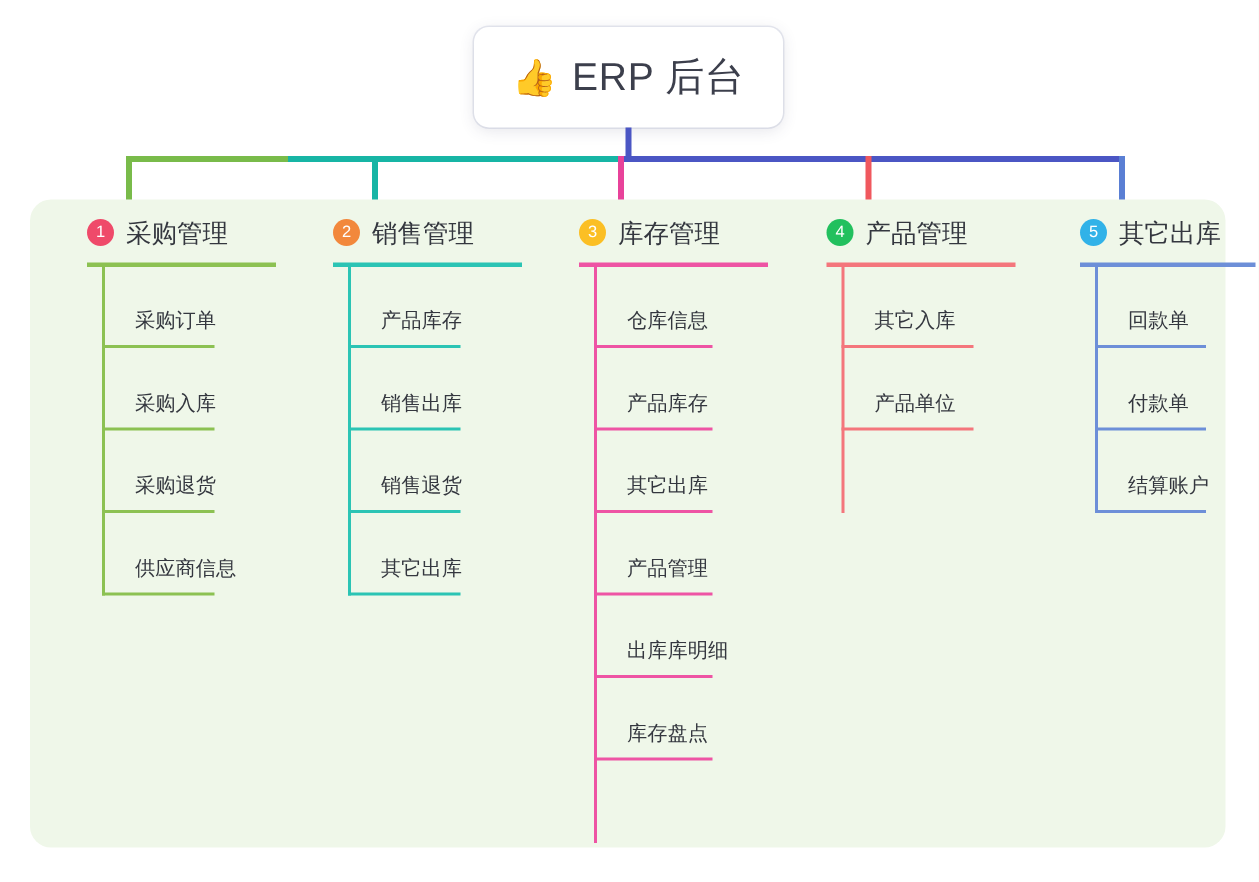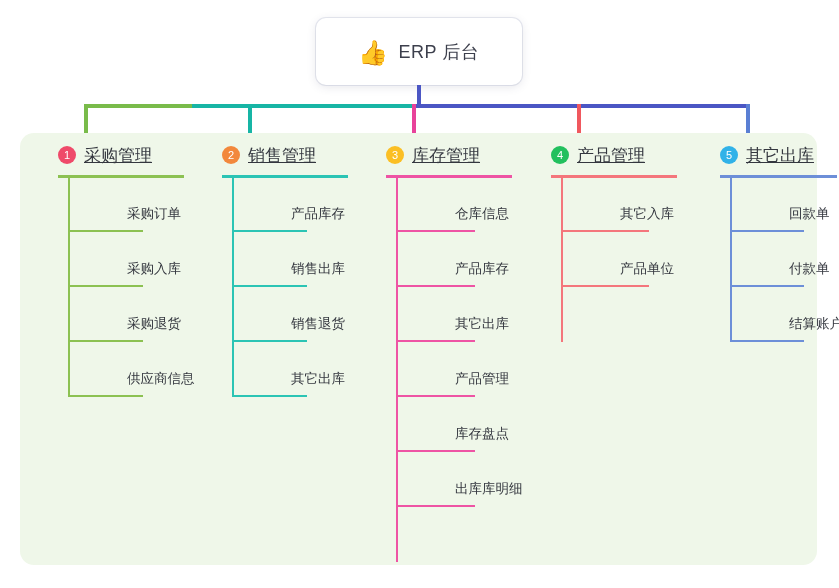--- a/index.html
+++ b/index.html
@@ -31,21 +31,21 @@
     gap: 10px;
     box-sizing: border-box;
   }
   .title-emoji {
     font-size: 24px;
     line-height: 1;
     position: relative;
     top: 1px;
   }
   .title-text {
-    font-size: 18px;
+    font-size: 26px;
     color: #3c3f4c;
     letter-spacing: 0.5px;
     white-space: nowrap;
   }
 
   
   .trunk {
     position: absolute;
     left: 417px;
     top: 85px;
@@ -116,21 +116,20 @@
     font-size: 11px;
     line-height: 18px;
     text-align: center;
     flex: 0 0 auto;
     font-weight: normal;
   }
   .col-title {
     font-size: 17px;
     color: #34373f;
     white-space: nowrap;
-    text-decoration: underline;
   }
   .head-rule {
     position: absolute;
     left: 20px;
     top: 42px;
     width: 126px;
     height: 3px;
   }
   .col-5 .head-rule { width: 117px; }
 
@@ -152,21 +151,20 @@
     position: relative;
     height: 55px;
   }
   .item-label {
     position: absolute;
     left: 22px;
     bottom: 9px;
     font-size: 13.5px;
     color: #34373f;
     white-space: nowrap;
-    margin-left: 37px;
   }
   .item-rule {
     position: absolute;
     left: 0;
     bottom: 0;
     width: 75px;
     height: 2px;
   }
   .col-3 .item-rule { width: 79px; }
   .col-4 .item-rule { width: 88px; }
@@ -265,25 +263,25 @@
       </div>
       <div class="item">
         <span class="item-label">其它出库</span>
         <div class="item-rule" style="background: rgb(238, 84, 164);"></div>
       </div>
       <div class="item">
         <span class="item-label">产品管理</span>
         <div class="item-rule" style="background: rgb(238, 84, 164);"></div>
       </div>
       <div class="item">
+        <span class="item-label">出库库明细</span>
+        <div class="item-rule" style="background: rgb(238, 84, 164);"></div>
+      </div>
+      <div class="item">
         <span class="item-label">库存盘点</span>
-        <div class="item-rule" style="background: rgb(238, 84, 164);"></div>
-      </div>
-      <div class="item">
-        <span class="item-label">出库库明细</span>
         <div class="item-rule" style="background: rgb(238, 84, 164);"></div>
       </div>
     </div>
   </div>
 
   <div class="column col-4">
     <div class="col-head">
       <span class="badge" style="background: rgb(34, 192, 94);">4</span>
       <span class="col-title">产品管理</span>
     </div>

